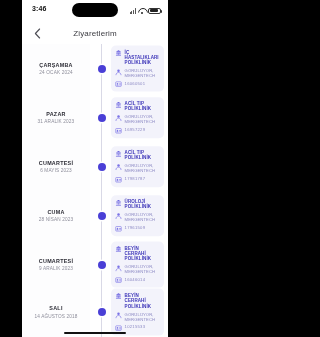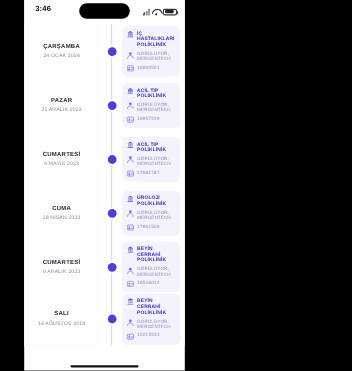--- a/index.html
+++ b/index.html
@@ -259,20 +259,28 @@
             <i></i>
             <i></i>
           </span>
         <span class="wifi"></span>
         <span class="batt">
             <span></span>
           </span>
       </div>
     </div>
 
+    <div class="navbar">
+      <div class="back-btn">
+        <svg width="7" height="11" viewBox="0 0 7 11" fill="none">
+          <path d="M5.6 1L1.4 5.5L5.6 10" stroke="#4d4d55" stroke-width="1.1" stroke-linecap="round" stroke-linejoin="round"></path>
+        </svg>
+      </div>
+      <div class="nav-title">Ziyaretlerim</div>
+    </div>
 
     <div class="content">
       <div class="left-panel"></div>
       <div class="rail"></div>
 
       <div class="timeline">
 
         <div class="entry">
           <div class="date-block">
             <div class="day">ÇARŞAMBA</div>

